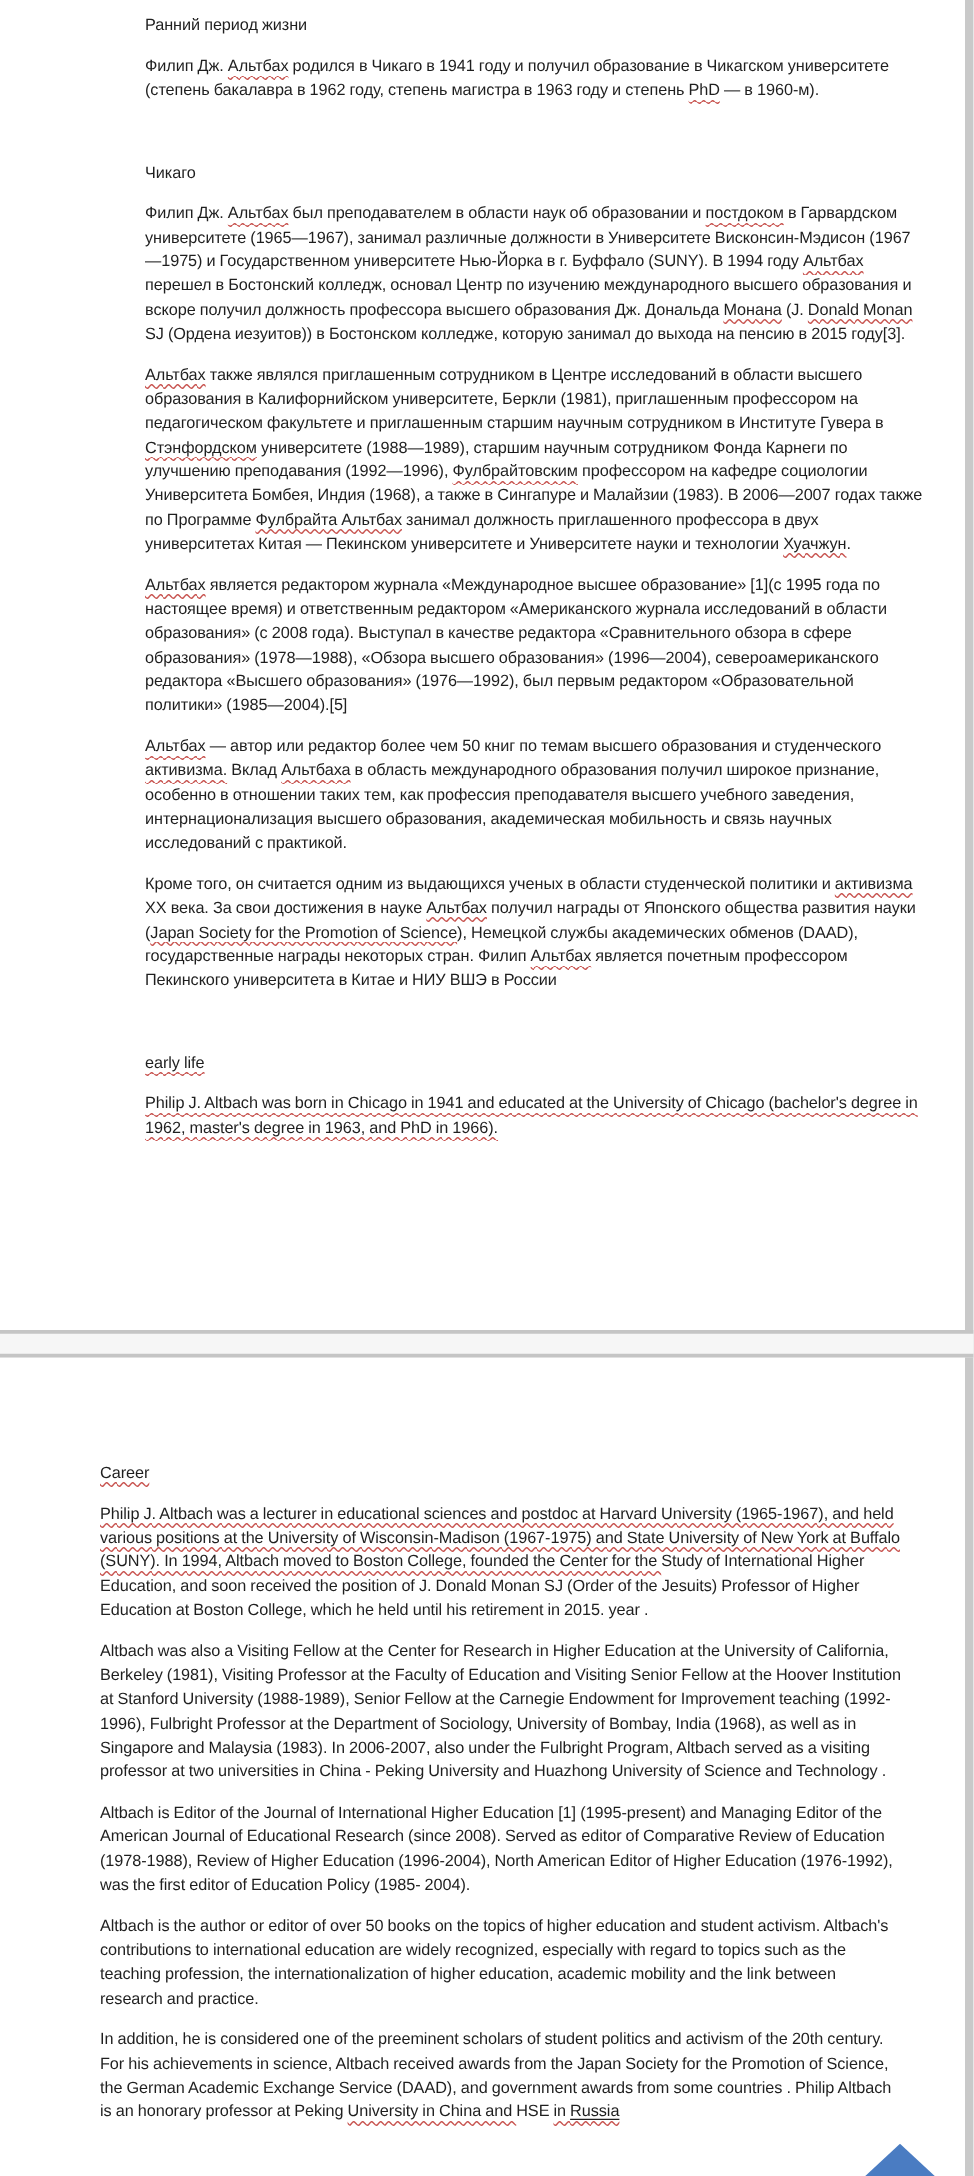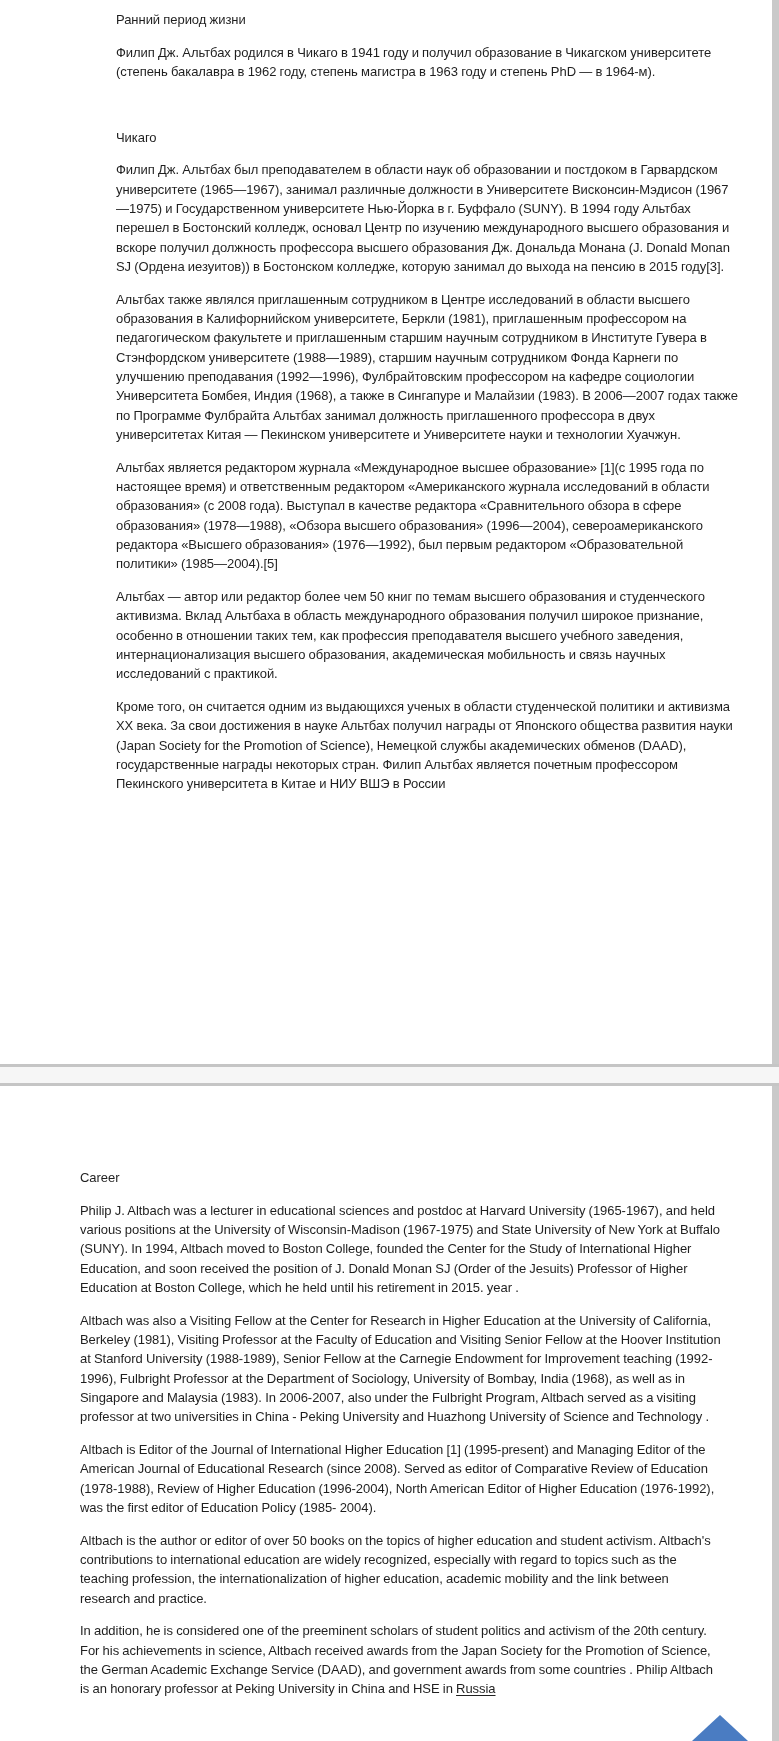--- a/index.html
+++ b/index.html
@@ -17,49 +17,51 @@
   }
   .content{box-sizing:border-box;width:100%;height:100%;overflow:hidden;}
   .page-1 .content{padding:10px 70px 0 80px;margin-left:36px;}
   .page-2 .content{padding:82px 50px 0 80px;}
   .para{
     margin:0 0 13.5px 0;font-size:13px;line-height:19.3px;color:#1f1f1f;
     letter-spacing:-0.05px;word-spacing:-0.3px;
   }
   .para.spacer{visibility:hidden;}
   .misspell{
-    text-decoration-style:wavy;
+    text-decoration:underline;text-decoration-style:wavy;
     text-decoration-color:#c85450;text-decoration-thickness:1px;
     text-underline-offset:3px;text-decoration-skip-ink:none;
   }
   .underlined{
     text-decoration:underline;text-decoration-style:solid;
     text-decoration-color:#1f1f1f;text-decoration-thickness:1px;
     text-underline-offset:2px;
   }
   .triangle{position:absolute;left:692px;top:1715px;z-index:4;}
 </style>
 </head>
 <body>
 
 <div class="viewport">
   <div class="gutter" style="background: rgb(201, 201, 201);"></div>
 
   <div class="page page-1">
     <div class="content" id="page-content-0">
         <p class="para"><span>Ранний период жизни</span></p>
-        <p class="para"><span>Филип Дж. </span><span class="misspell">Альтбах</span><span> родился в Чикаго в 1941 году и получил образование в Чикагском университете (степень бакалавра в 1962 году, степень магистра в 1963 году и степень </span><span class="misspell">PhD</span><span> — в 1964-м).</span></p>
+        <p class="para"><span>Филип Дж. </span><span class="misspell">Альтбах</span><span> родился в Чикаго в 1941 году и получил образование в Чикагском университете (степень бакалавра в 1962 году, степень магистра в 1963 году и степень </span><span class="misspell">PhD</span><span> — в 1960-м).</span></p>
         <p class="para spacer">&nbsp;</p>
         <p class="para"><span>Чикаго</span></p>
         <p class="para"><span>Филип Дж. </span><span class="misspell">Альтбах</span><span> был преподавателем в области наук об образовании и </span><span class="misspell">постдоком</span><span> в Гарвардском университете (1965—1967), занимал различные должности в Университете Висконсин-Мэдисон (1967—1975) и Государственном университете Нью-Йорка в г. Буффало (SUNY). В 1994 году </span><span class="misspell">Альтбах</span><span> перешел в Бостонский колледж, основал Центр по изучению международного высшего образования и вскоре получил должность профессора высшего образования Дж. Дональда </span><span class="misspell">Монана</span><span> (J. </span><span class="misspell">Donald Monan</span><span> SJ (Ордена иезуитов)) в Бостонском колледже, которую занимал до выхода на пенсию в 2015 году[3].</span></p>
         <p class="para"><span class="misspell">Альтбах</span><span> также являлся приглашенным сотрудником в Центре исследований в области высшего образования в Калифорнийском университете, Беркли (1981), приглашенным профессором на педагогическом факультете и приглашенным старшим научным сотрудником в Институте Гувера в </span><span class="misspell">Стэнфордском</span><span> университете (1988—1989), старшим научным сотрудником Фонда Карнеги по улучшению преподавания (1992—1996), </span><span class="misspell">Фулбрайтовским</span><span> профессором на кафедре социологии Университета Бомбея, Индия (1968), а также в Сингапуре и Малайзии (1983). В 2006—2007 годах также по Программе </span><span class="misspell">Фулбрайта Альтбах</span><span> занимал должность приглашенного профессора в двух университетах Китая — Пекинском университете и Университете науки и технологии </span><span class="misspell">Хуачжун</span><span>.</span></p>
         <p class="para"><span class="misspell">Альтбах</span><span> является редактором журнала «Международное высшее образование» [1](с 1995 года по настоящее время) и ответственным редактором «Американского журнала исследований в области образования» (с 2008 года). Выступал в качестве редактора «Сравнительного обзора в сфере образования» (1978—1988), «Обзора высшего образования» (1996—2004), североамериканского редактора «Высшего образования» (1976—1992), был первым редактором «Образовательной политики» (1985—2004).[5]</span></p>
         <p class="para"><span class="misspell">Альтбах</span><span> — автор или редактор более чем 50 книг по темам высшего образования и студенческого </span><span class="misspell">активизма.</span><span> Вклад </span><span class="misspell">Альтбаха</span><span> в область международного образования получил широкое признание, особенно в отношении таких тем, как профессия преподавателя высшего учебного заведения, интернационализация высшего образования, академическая мобильность и связь научных исследований с практикой.</span></p>
         <p class="para"><span>Кроме того, он считается одним из выдающихся ученых в области студенческой политики и </span><span class="misspell">активизма</span><span> XX века. За свои достижения в науке </span><span class="misspell">Альтбах</span><span> получил награды от Японского общества развития науки (</span><span class="misspell">Japan Society for the Promotion of Science</span><span>), Немецкой службы академических обменов (DAAD), государственные награды некоторых стран. Филип </span><span class="misspell">Альтбах</span><span> является почетным профессором Пекинского университета в Китае и НИУ ВШЭ в России</span></p>
         <p class="para spacer">&nbsp;</p>
+        <p class="para"><span class="misspell">early life</span></p>
+        <p class="para"><span class="misspell">Philip J. Altbach was born in Chicago in 1941 and educated at the University of Chicago (bachelor's degree in 1962, master's degree in 1963, and PhD in 1966).</span></p>
       </div>
   </div>
 
   <div class="gap-band" style="background: rgb(246, 246, 246); border-top-color: rgb(197, 197, 197); border-bottom-color: rgb(197, 197, 197);"></div>
 
   <div class="page page-2">
     <div class="content" id="page-content-1">
         <p class="para"><span class="misspell">Career</span></p>
         <p class="para"><span class="misspell">Philip J. Altbach was a lecturer in educational sciences and postdoc at Harvard University (1965-1967), and held various positions at the University of Wisconsin-Madison (1967-1975) and State University of New York at Buffalo (SUNY). In 1994, Altbach moved to Boston College, founded the Center for the </span><span>Study of International Higher Education, and soon received the position of J. Donald Monan SJ (Order of the Jesuits) Professor of Higher Education at Boston College, which he held until his retirement in 2015. year .</span></p>
         <p class="para"><span>Altbach was also a Visiting Fellow at the Center for Research in Higher Education at the University of California, Berkeley (1981), Visiting Professor at the Faculty of Education and Visiting Senior Fellow at the Hoover Institution at Stanford University (1988-1989), Senior Fellow at the Carnegie Endowment for Improvement teaching (1992-1996), Fulbright Professor at the Department of Sociology, University of Bombay, India (1968), as well as in Singapore and Malaysia (1983). In 2006-2007, also under the Fulbright Program, Altbach served as a visiting professor at two universities in China - Peking University and Huazhong University of Science and Technology .</span></p>

